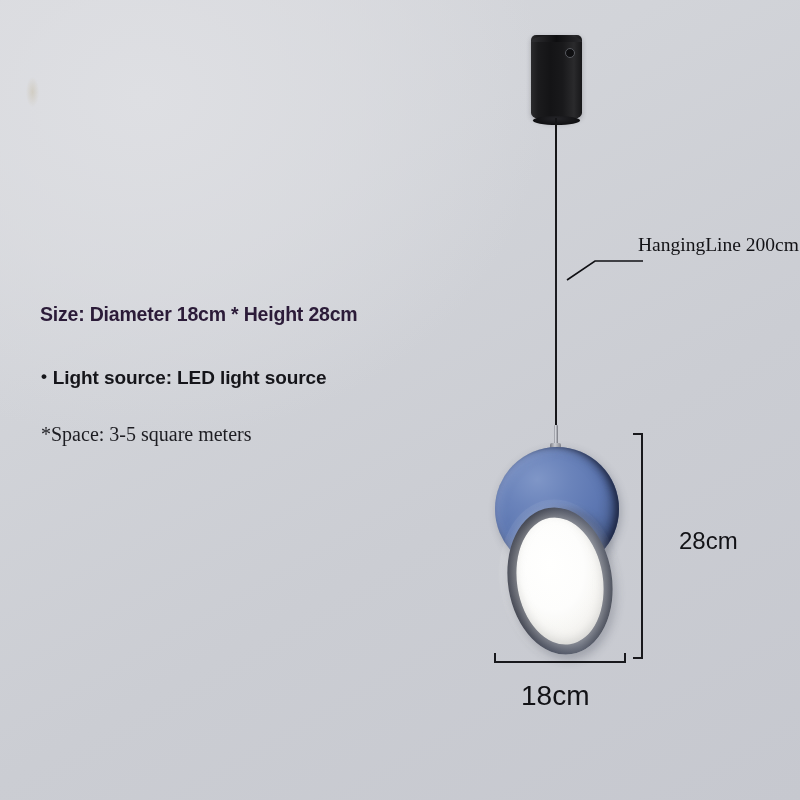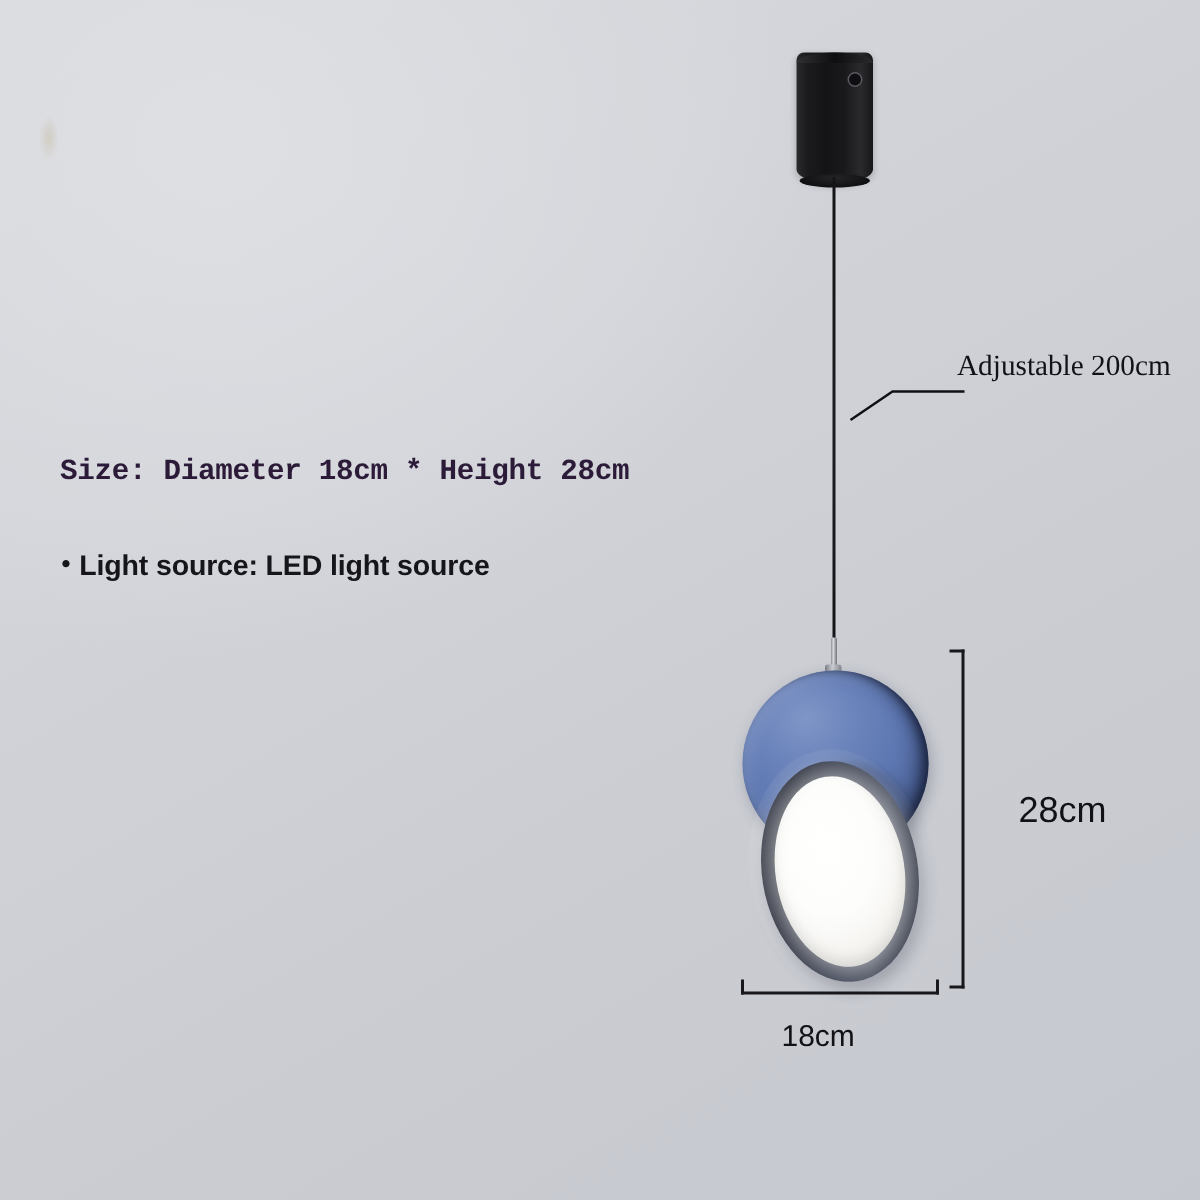--- a/index.html
+++ b/index.html
@@ -16,21 +16,21 @@
       radial-gradient(ellipse 70% 60% at 18% 12%, #dedfe3 0%, rgba(222,223,227,0.55) 38%, rgba(205,207,213,0) 72%),
       linear-gradient(150deg, #d7d8dc 0%, #d2d4d9 30%, #cbcdd3 62%, #c6c8cf 100%);
     font-family: "Liberation Sans", sans-serif;
   }
 
   
   .spec-size {
     position: absolute;
     left: 40px;
     top: 303px;
-    font-family: Liberation Mono, monospace;
+    font-family: Liberation Sans, sans-serif;
     font-weight: bold;
     font-size: 19.5px;
     letter-spacing: -0.2px;
     color: #2b1b38;
     white-space: nowrap;
   }
   .spec-light {
     position: absolute;
     left: 41px;
     top: 367px;
@@ -287,21 +287,21 @@
     height: 10px;
     background: #18181c;
   }
   .dim-h-tick-l { left: 0; }
   .dim-h-tick-r { right: 0; }
   .dim-h-label {
     position: absolute;
     left: 521px;
     top: 680px;
     font-family: "Liberation Sans", sans-serif;
-    font-size: 20px;
+    font-size: 28px;
     color: #121216;
     white-space: nowrap;
   }
 
   
   .speck {
     position: absolute;
     left: 26px;
     top: 77px;
     width: 13px;
@@ -323,21 +323,21 @@
     <div class="canopy-base"></div>
   </div>
 
   <div class="cord"></div>
 
   <svg class="leader" viewBox="0 0 80 54" width="80" height="54">
     <polyline points="2,52 30,33 78,33" fill="none" stroke="#101014" stroke-width="1.6"></polyline>
   </svg>
 
   <div class="callout">
-    <div>Adjustable 200cm</div>
+    <div>HangingLine 200cm</div>
   </div>
 
   <div class="fixture">
     <div class="stem"></div>
     <div class="stem-cap"></div>
     <div class="disc"></div>
     <div class="disc-rim"></div>
     <div class="disc-shadow"></div>
     <div class="ring">
       <div class="ring-body"></div>
@@ -359,14 +359,15 @@
     <div class="dim-h-tick-r"></div>
   </div>
   <div class="dim-h-label">18cm</div>
 
   <div class="spec-size">Size: Diameter 18cm * Height 28cm</div>
 
   <div class="spec-light">
     <span class="bullet">•</span><span>Light source: LED light source</span>
   </div>
 
+  <div class="spec-space">*Space: 3-5 square meters</div>
 
 </div>
 
 </body></html>

